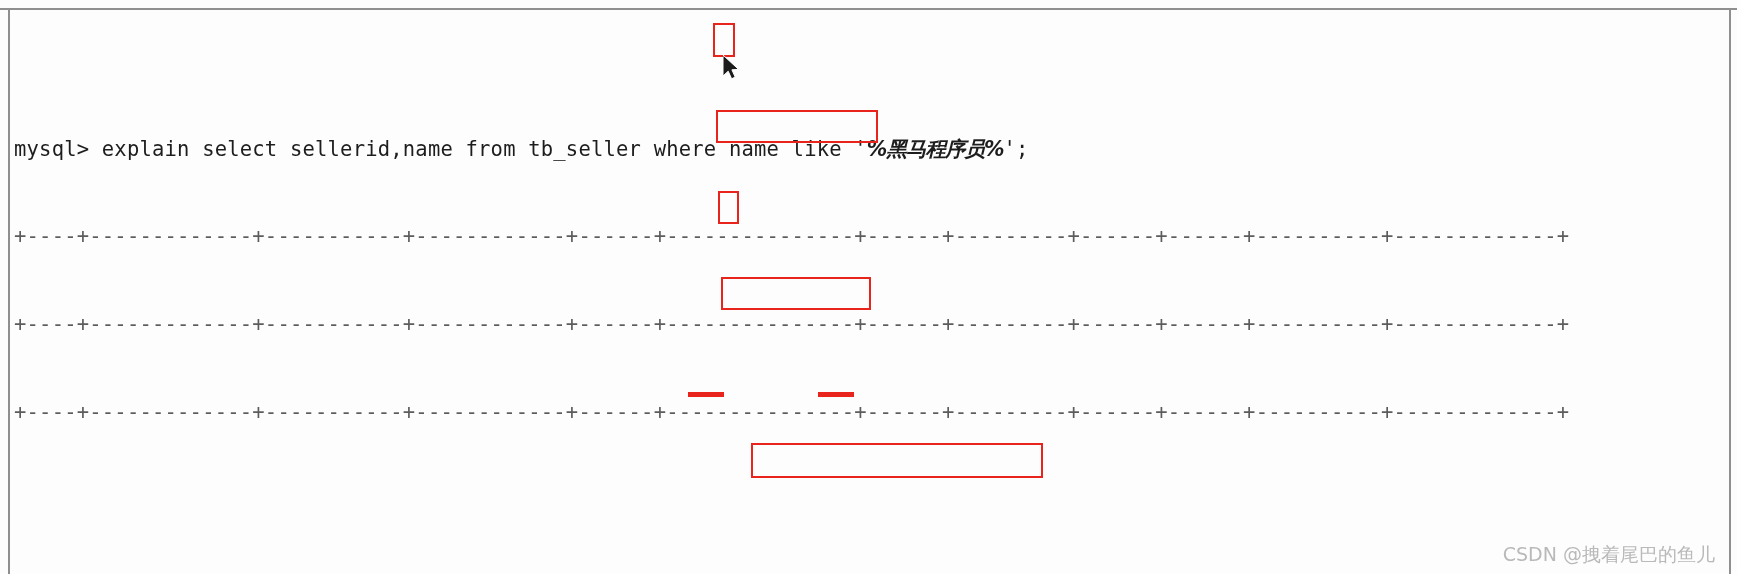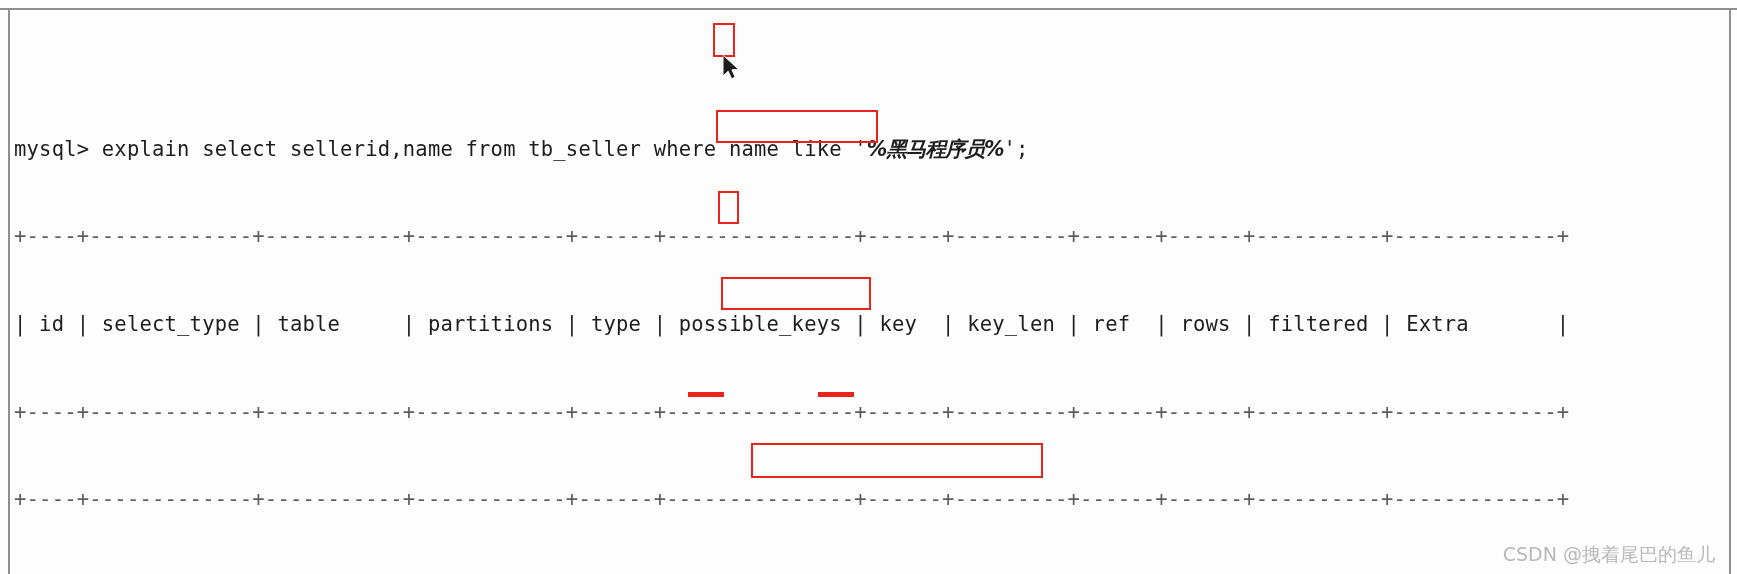--- a/index.html
+++ b/index.html
@@ -96,21 +96,20 @@
 
   <div class="frame-top"></div>
   <div class="frame-left"></div>
   <div class="frame-right"></div>
 
   <div class="term">
 
     
     <div class="line"><span>mysql&gt; explain select sellerid,name from tb_seller where name like '</span><span class="cjk">%黑马程序员%</span><span>';</span></div>
     <div class="line rule">+----+-------------+-----------+------------+------+---------------+------+---------+------+------+----------+-------------+</div>
-    <div class="line">| id | select_type | table     | partitions | type | possible_keys | key  | key_len | ref  | rows | filtered | Extra       |</div>
     <div class="line rule">+----+-------------+-----------+------------+------+---------------+------+---------+------+------+----------+-------------+</div>
     <div class="line rule">+----+-------------+-----------+------------+------+---------------+------+---------+------+------+----------+-------------+</div>
     
     
 
     
     
     
     
     

